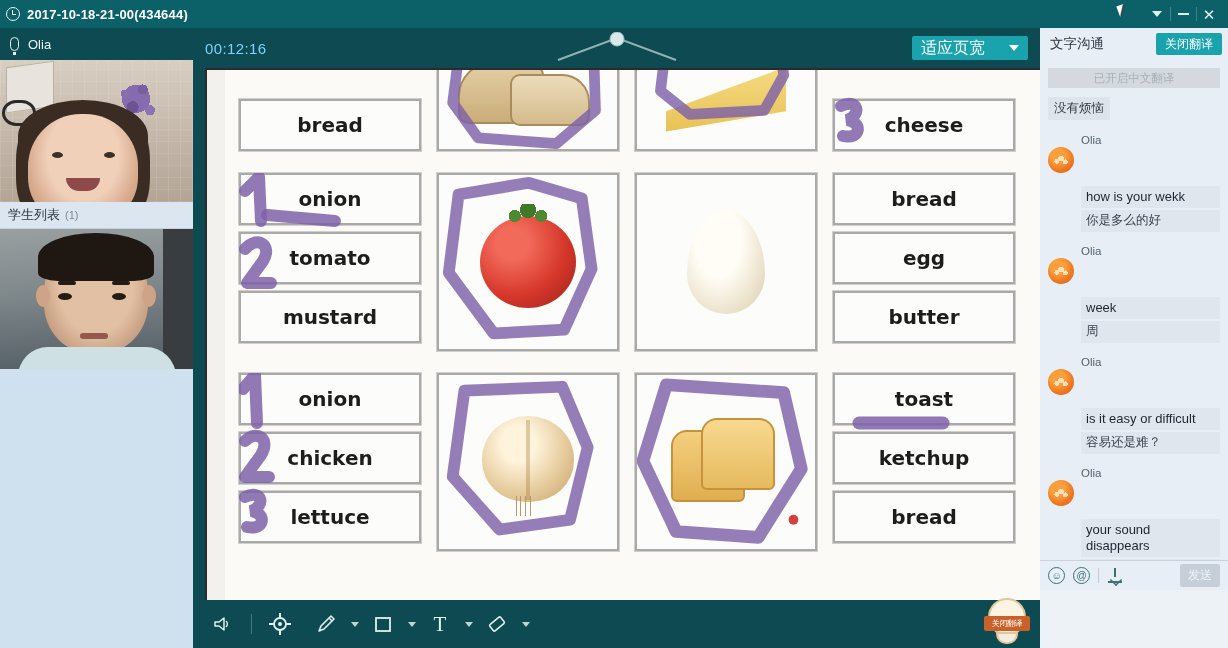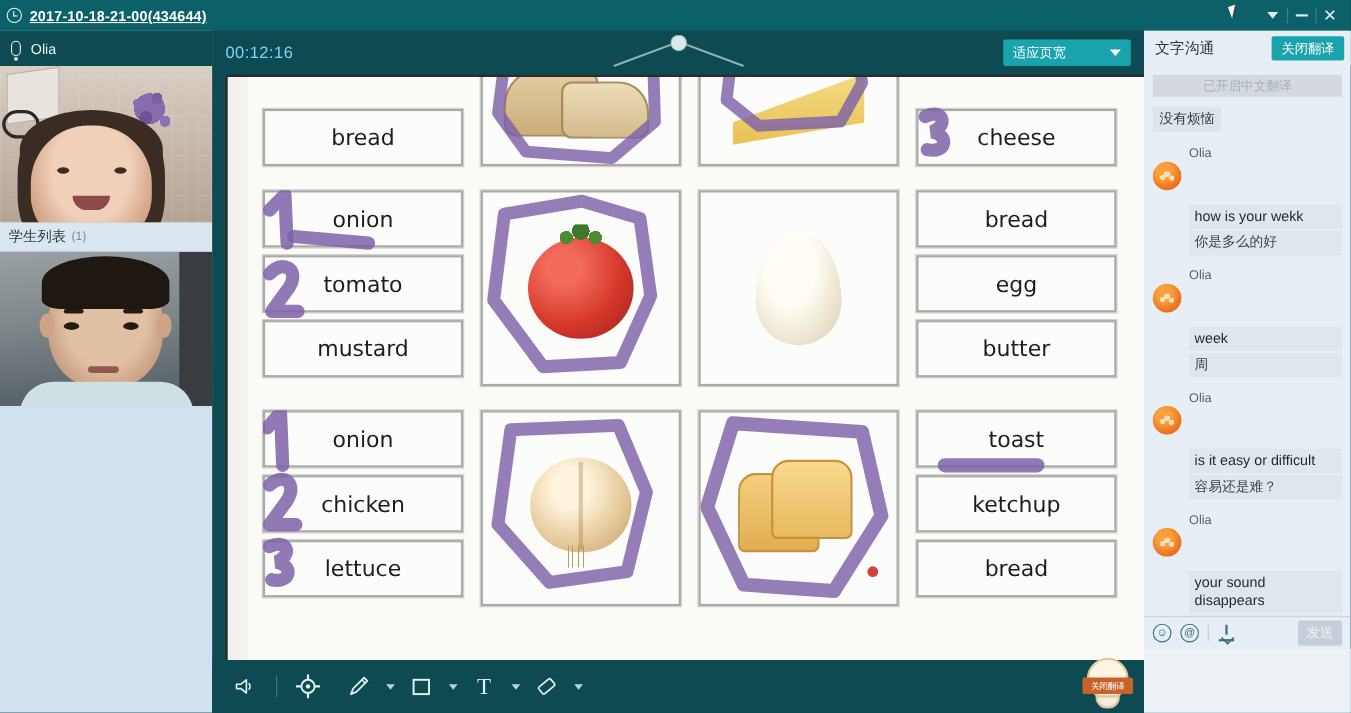--- a/index.html
+++ b/index.html
@@ -21,21 +21,21 @@
     position: relative; margin-right: 7px; flex: 0 0 auto;
   }
   .titlebar .clock-ico::before {
     content: ""; position: absolute; left: 5px; top: 2.4px; width: 1.4px; height: 4.6px;
     background: #e8f4f4;
   }
   .titlebar .clock-ico::after {
     content: ""; position: absolute; left: 5px; top: 6px; width: 3.6px; height: 1.4px;
     background: #e8f4f4;
   }
-  .title-text { color: #ffffff; font-size: 13px; font-weight: bold; letter-spacing: .2px; text-decoration: underline; }
+  .title-text { color: #ffffff; font-size: 13px; font-weight: bold; letter-spacing: .2px; }
   .win-ctrls { margin-left: auto; display: flex; align-items: center; gap: 0; }
   .win-btn {
     width: 26px; height: 26px; display: flex; align-items: center; justify-content: center;
     color: #cfe7e7; font-size: 13px; position: relative;
   }
   .win-btn + .win-btn::before {
     content: ""; position: absolute; left: 0; top: 6px; width: 1px; height: 14px;
     background: rgba(255,255,255,.22);
   }
   .caret-dn { width: 0; height: 0; border-left: 5px solid transparent; border-right: 5px solid transparent; border-top: 6px solid #dff0f0; }
@@ -130,29 +130,29 @@
   .center-top {
     position: relative; height: 40px; display: flex; align-items: center; padding: 0 12px;
   }
   .timer { color: #7dd3fc; font-size: 15px; letter-spacing: .4px; }
   .collapse-handle {
     position: absolute; left: 50%; top: 4px; transform: translateX(-50%);
     width: 130px; height: 34px;
   }
   .collapse-handle svg { display: block; }
   .fitwidth-btn {
-    margin-left: auto; background: #1aa3ad; color: #ffffff; font-size: 12px;
+    margin-left: auto; background: #1aa3ad; color: #ffffff; font-size: 16px;
     height: 24px; min-width: 116px; border-radius: 2px; display: flex; align-items: center;
     justify-content: space-between; padding: 0 9px; gap: 8px;
   }
   .fitwidth-btn .cdn { width:0;height:0;border-left:5px solid transparent;border-right:5px solid transparent;border-top:6px solid #fff; }
 
   .board-wrap {
     position: absolute; left: 12px; top: 40px; width: 874px; height: 550px;
-    background: #2b2b2b; padding: 2px;
+    background: #2b2b2b; padding: 2px; font-weight: bold;
   }
   .board {
     position: relative; width: 100%; height: 100%; background: #f2f1ee; overflow: hidden;
   }
   .board-scroll {
     position: absolute; right: 0; top: 0; width: 12px; height: 100%;
     background: #e8e8e6; border-left: 1px solid #d2d2d0;
   }
   .board-thumb {
     position: absolute; left: 1px; top: 0; width: 10px; height: 290px; background: #b9b9b7; border-radius: 1px;

